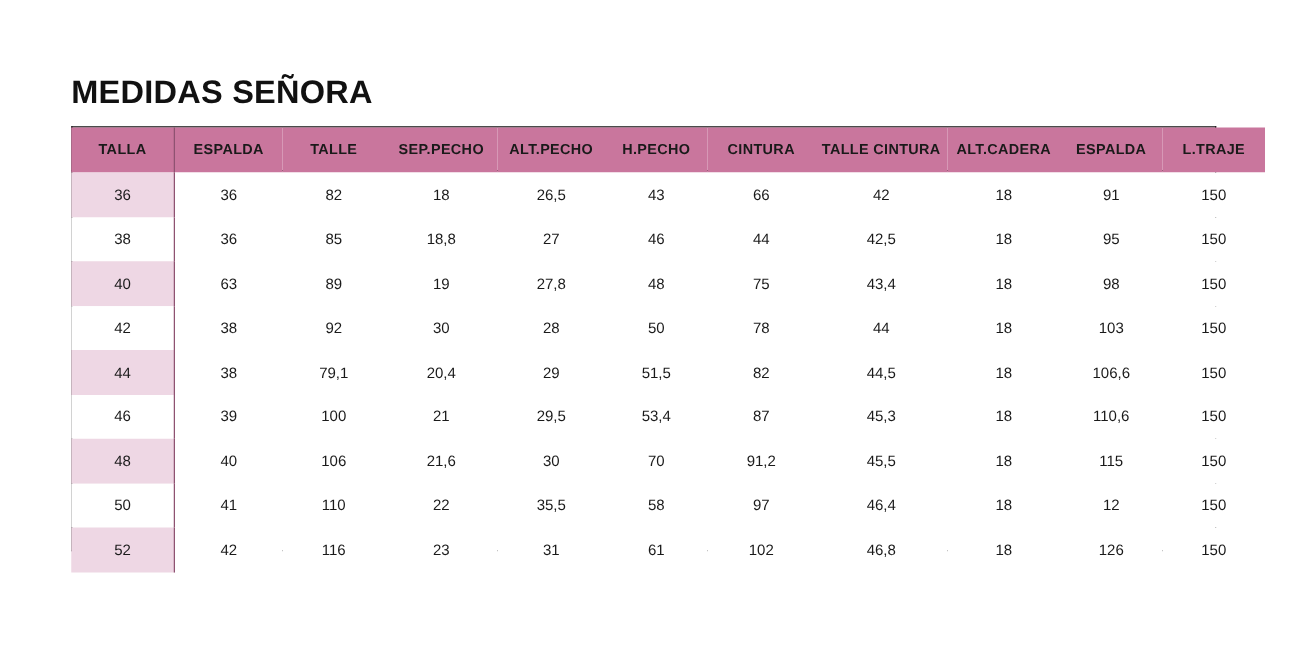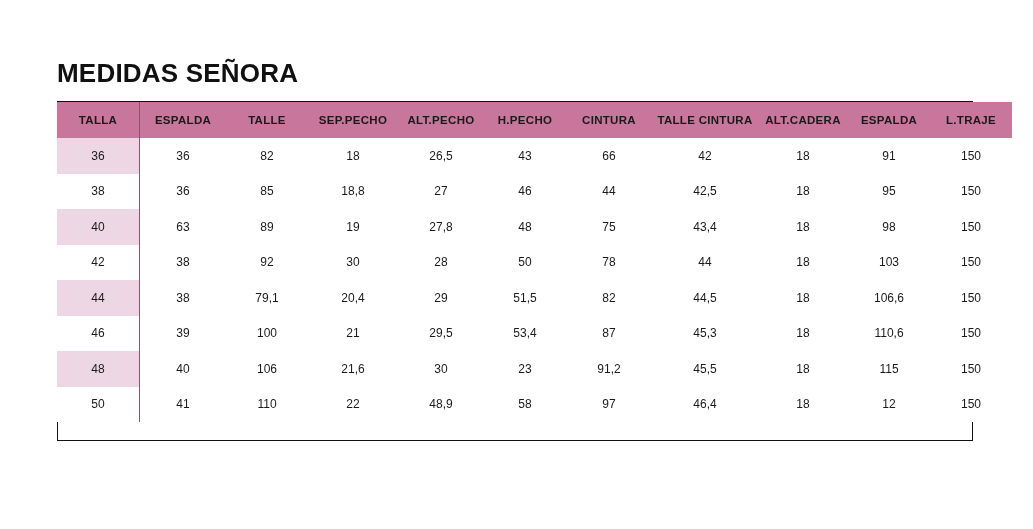--- a/index.html
+++ b/index.html
@@ -200,37 +200,50 @@
           <td>18</td>
           <td>110,6</td>
           <td>150</td>
         </tr>
         <tr>
           <td class="first-col">48</td>
           <td>40</td>
           <td>106</td>
           <td>21,6</td>
           <td>30</td>
-          <td>23</td>
+          <td>70</td>
           <td>91,2</td>
           <td>45,5</td>
           <td>18</td>
           <td>115</td>
           <td>150</td>
         </tr>
         <tr class="alt">
           <td class="first-col">50</td>
           <td>41</td>
           <td>110</td>
           <td>22</td>
-          <td>48,9</td>
+          <td>35,5</td>
           <td>58</td>
           <td>97</td>
           <td>46,4</td>
           <td>18</td>
           <td>12</td>
           <td>150</td>
         </tr>
+        <tr>
+          <td class="first-col">52</td>
+          <td>42</td>
+          <td>116</td>
+          <td>23</td>
+          <td>31</td>
+          <td>61</td>
+          <td>102</td>
+          <td>46,8</td>
+          <td>18</td>
+          <td>126</td>
+          <td>150</td>
+        </tr>
       </tbody>
     </table>
   </div>
 
 </div>
 
 </body></html>

